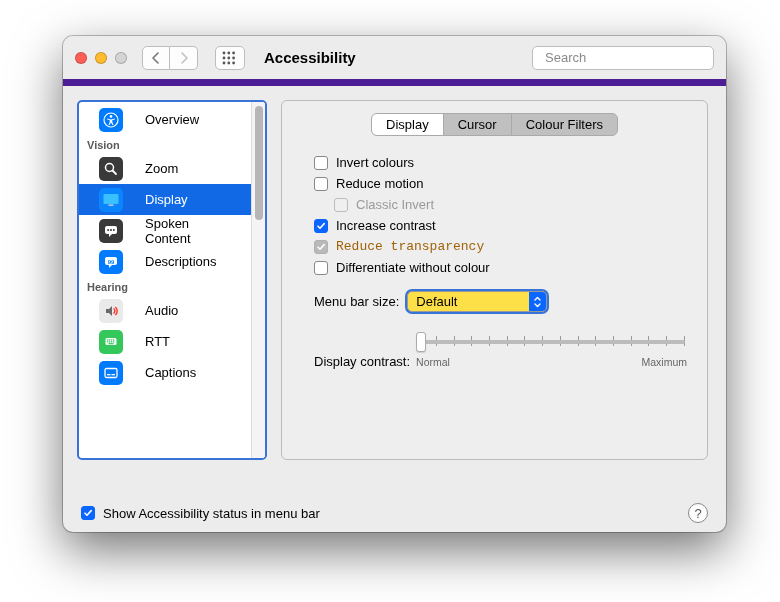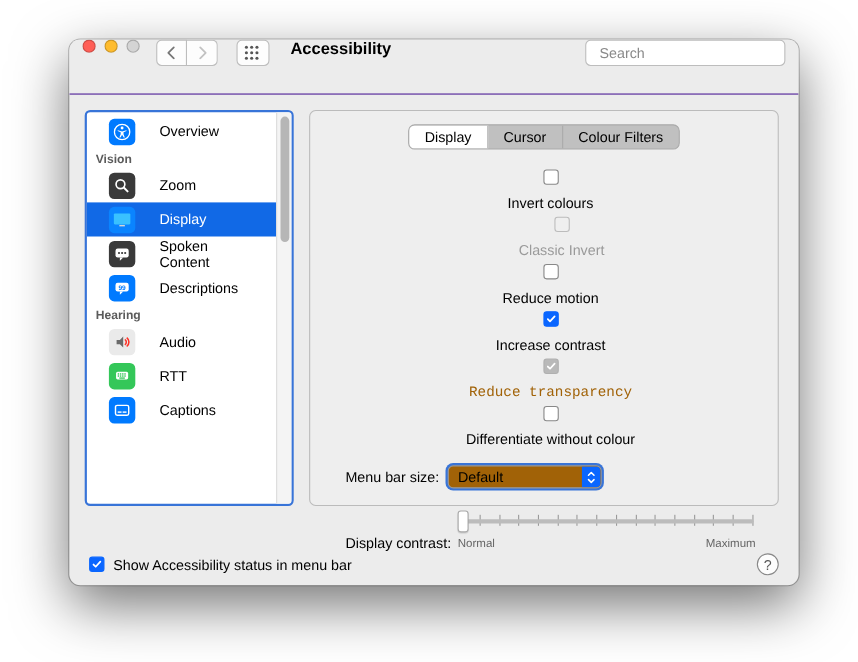--- a/index.html
+++ b/index.html
@@ -20,23 +20,24 @@
     width: 663px;
     height: 496px;
     background: #ececec;
     border-radius: 10px;
     box-shadow: 0 0 0 1px rgba(0,0,0,0.25), 0 18px 50px rgba(0,0,0,0.55);
     overflow: hidden;
   }
   .titlebar {
     height: 50px;
     display: flex;
+    align-items: center;
     padding: 0 12px;
     gap: 11px;
-    border-bottom: 1px solid #4c1d95;
+    border-bottom: 7px solid #4c1d95;
     background: #ececec;
   }
   .traffic { display: flex; gap: 8px; margin-right: 4px; }
   .tl {
     width: 12px; height: 12px; border-radius: 50%;
     border: 0.5px solid rgba(0,0,0,0.2);
   }
   .tl.red { background: #ff5f57; }
   .tl.yellow { background: #febc2e; }
   .tl.green { background: #d4d4d4; }
@@ -174,21 +175,20 @@
     background: #fff;
     font-weight: 500;
   }
   .checkrow {
     display: flex;
     align-items: center;
     gap: 8px;
     margin: 3px 0 3px 12px;
     font-size: 13px;
     line-height: 18px;
-    flex-direction: column;
   }
   .checkrow.sub { margin-left: 32px; color: #9a9a9a; }
   .checkrow.disabled { color: #a16207; font-family: Liberation Mono, monospace; }
   .chk {
     width: 14px; height: 14px;
     border: 1px solid #888;
     border-radius: 3px;
     background: #fff;
     display: flex; align-items: center; justify-content: center;
     flex-shrink: 0;
@@ -203,21 +203,21 @@
     gap: 8px;
     margin: 14px 0 6px 12px;
     font-size: 13px;
   }
   .select {
     display: flex;
     align-items: center;
     justify-content: space-between;
     width: 140px;
     height: 21px;
-    background: #a16207;
+    background: #fde047;
     border: 1px solid #999;
     border-radius: 5px;
     padding-left: 8px;
     overflow: hidden;
     box-shadow: 0 0 0 2px #3874d8;
   }
   .select-arrows {
     width: 17px;
     height: 100%;
     background: #0a66ff;
@@ -454,27 +454,27 @@
           <div class="tab active">Display</div>
           <div class="tab">Cursor</div>
           <div class="tab">Colour Filters</div>
         </div>
       </div>
 
       <div class="checkrow">
         <div class="chk"></div>
         <span>Invert colours</span>
       </div>
+      <div class="checkrow">
+        <div class="chk"></div>
+        <span>Reduce motion</span>
+      </div>
       <div class="checkrow sub">
         <div class="chk disabled"></div>
         <span>Classic Invert</span>
-      </div>
-      <div class="checkrow">
-        <div class="chk"></div>
-        <span>Reduce motion</span>
       </div>
       <div class="checkrow">
         <div class="chk checked">
           <svg width="10" height="10" viewBox="0 0 10 10">
               <path d="M2 5.2 L4 7.2 L8.2 2.6" stroke="#fff" stroke-width="1.6" fill="none" stroke-linecap="round" stroke-linejoin="round"></path>
             </svg>
         </div>
         <span>Increase contrast</span>
       </div>
       <div class="checkrow disabled">

